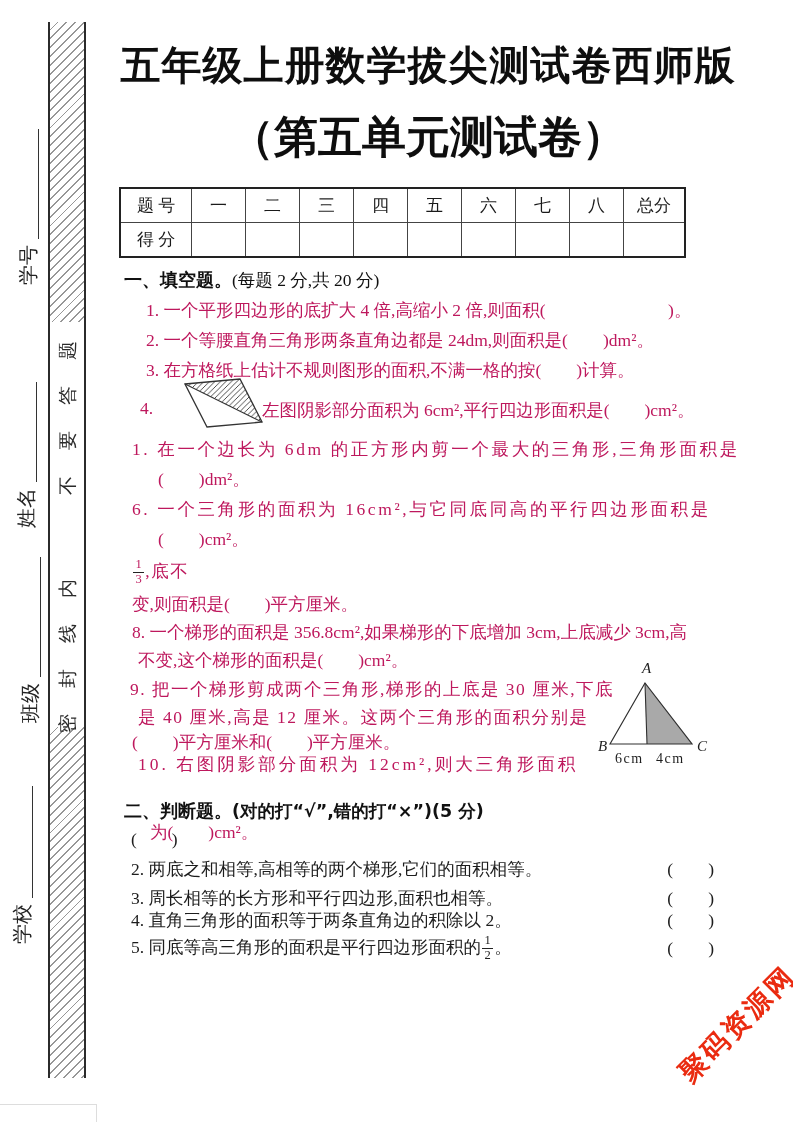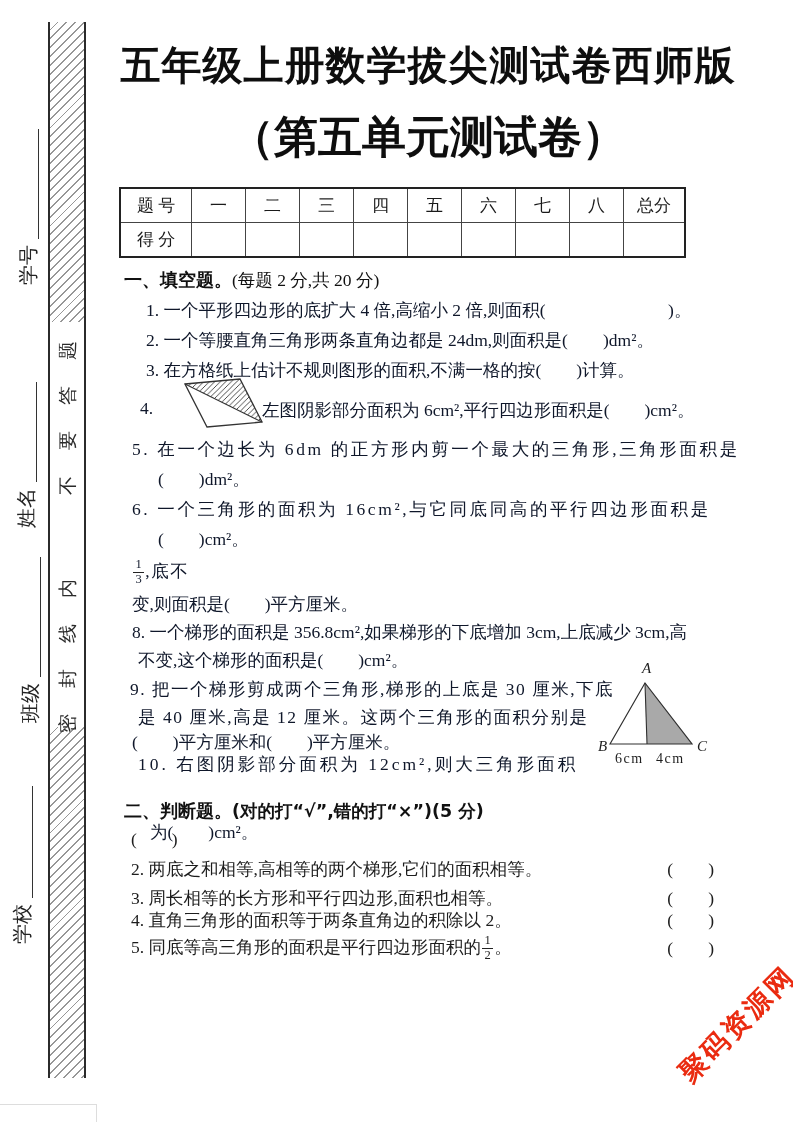--- a/index.html
+++ b/index.html
@@ -50,21 +50,21 @@
   table.score td{
     border:1px solid #444;height:33px;text-align:center;
     font-size:17px;color:#1a1a1a;padding:0;
   }
   td.c0{width:70px;} td.cn{width:53px;} td.cz{width:60px;}
   
   .sec-head{position:absolute;white-space:nowrap;font-size:18px;color:#111;}
   .sec-head .h{font-family:"DejaVu Sans", sans-serif;font-weight:bold;}
   .sec-head .n{font-size:17.5px;}
   .sec-head .nb{font-family:"DejaVu Sans", sans-serif;font-weight:bold;font-size:17.5px;}
-  .q-line{position:absolute;white-space:nowrap;font-size:17.5px;color:#0f172a;}
+  .q-line{position:absolute;white-space:nowrap;font-size:17.5px;color:#be185d;}
   .sp1{letter-spacing:1.5px;} .sp2{letter-spacing:2.6px;} .sp3{letter-spacing:3px;}
   .frac{
     display:inline-block;vertical-align:-0.5em;text-align:center;
     font-size:12.5px;line-height:1.1;letter-spacing:0;margin:0 1px;
   }
   .frac .fn{display:block;border-bottom:1.3px solid #222;padding:0 2.5px;}
   .frac .fd{display:block;}
   
   .j-row{
     position:absolute;left:131px;width:583px;display:flex;
@@ -166,21 +166,21 @@
       <pattern id="hatchP" width="5.5" height="5.5" patternUnits="userSpaceOnUse">
         <path d="M0,5.5 L5.5,0" stroke="#3a3a3a" stroke-width="0.9"></path>
       </pattern>
     </defs>
     <polygon points="25,8 80,3 102,46" fill="url(#hatchP)" stroke="none"></polygon>
     <polygon points="25,8 80,3 102,46 47,51" fill="none" stroke="#333" stroke-width="1.3"></polygon>
     <line x1="25" y1="8" x2="102" y2="46" stroke="#333" stroke-width="1.1"></line>
   </svg>
   <div class="q-line" style="left:262px;top:398px;">左图阴影部分面积为 6cm²,平行四边形面积是(　　)cm²。</div>
 
-  <div class="q-line sp2" style="left:132px;top:437px;">5. 在一个边长为 6dm 的正方形内剪一个最大的三角形,三角形面积是</div>
+  <div class="q-line sp2" style="left:132px;top:437px;">1. 在一个边长为 6dm 的正方形内剪一个最大的三角形,三角形面积是</div>
   <div class="q-line" style="left:158px;top:467px;">(　　)dm²。</div>
 
   <div class="q-line sp2" style="left:132px;top:497px;">6. 一个三角形的面积为 16cm²,与它同底同高的平行四边形面积是</div>
   <div class="q-line" style="left:158px;top:527px;">(　　)cm²。</div>
 
   <div class="q-line sp1" style="left:132px;top:558px;">
     <span class="frac"><span class="fn">1</span><span class="fd">3</span></span><span>,底不</span>
   </div>
   <div class="q-line" style="left:132px;top:592px;">变,则面积是(　　)平方厘米。</div>
 

